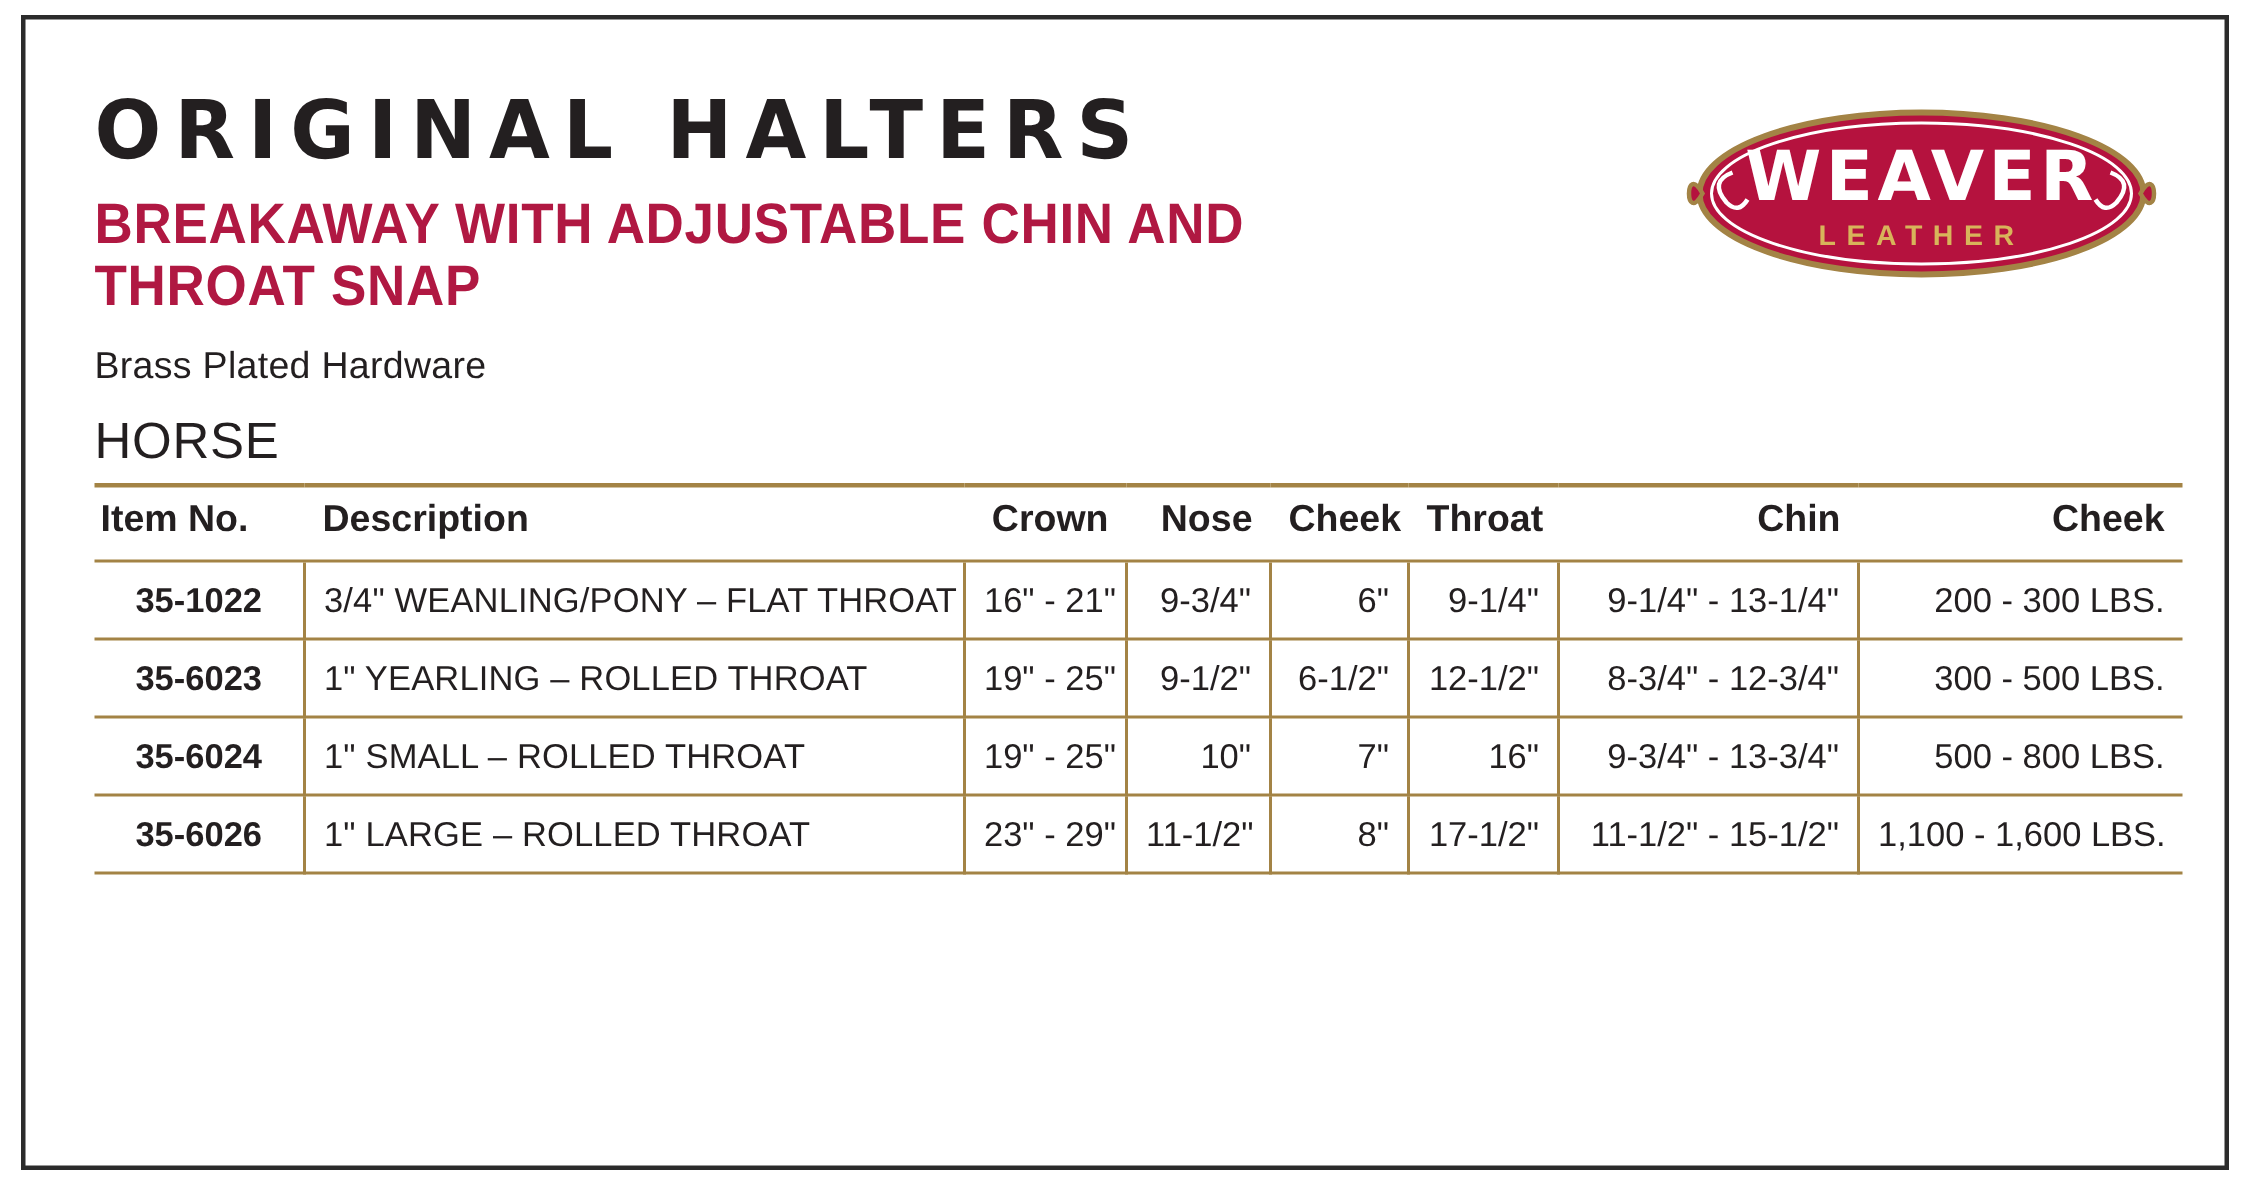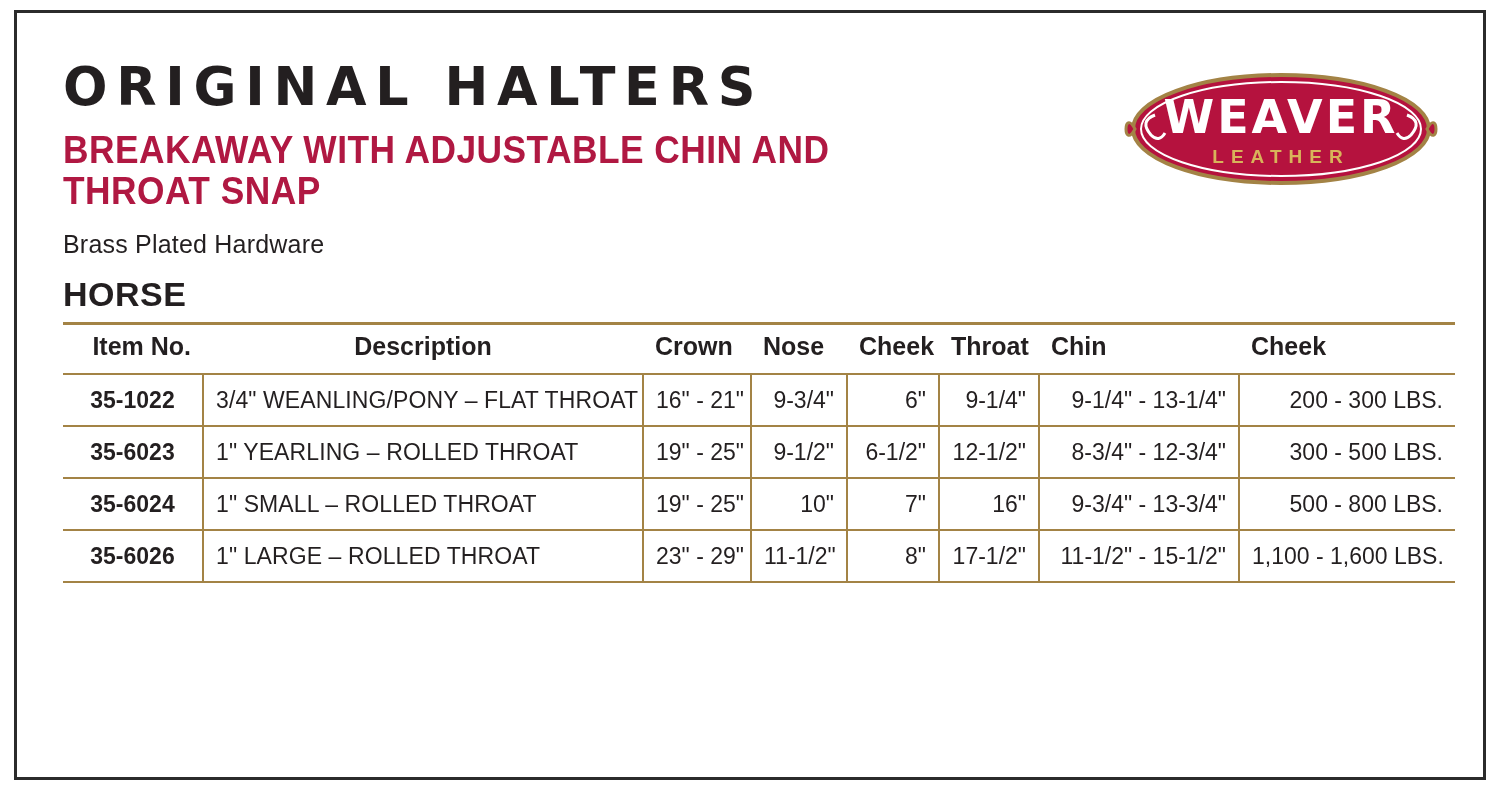--- a/index.html
+++ b/index.html
@@ -64,21 +64,21 @@
   }
   .hardware {
     font-family: "Liberation Sans", sans-serif;
     font-size: 25px;
     color: #231f20;
     margin: 18px 0 0 0;
     letter-spacing: 0.2px;
   }
   .category {
     font-family: "Liberation Sans", sans-serif;
-    font-weight: bold;
+    font-weight: normal;
     font-size: 34px;
     color: #231f20;
     margin: 16px 0 8px 0;
     letter-spacing: 0.5px;
   }
 
   
   .logo {
     position: absolute;
     right: -4px;
@@ -103,27 +103,27 @@
   table.spec col.c-throat { width: 100px; }
   table.spec col.c-chin   { width: 200px; }
   table.spec col.c-weight { width: 216px; }
 
   table.spec thead th {
     font-family: "Liberation Sans", sans-serif;
     font-weight: bold;
     font-size: 25px;
     color: #231f20;
     padding: 7px 12px 12px 12px;
-    text-align: left;
+    text-align: right;
     border-top: 3px solid #a38345;
     border-bottom: 2px solid #a38345;
     white-space: nowrap;
   }
-  table.spec thead th.th-item { text-align: right; padding-left: 4px; }
-  table.spec thead th.th-desc { text-align: center; }
+  table.spec thead th.th-item { text-align: left; padding-left: 4px; }
+  table.spec thead th.th-desc { text-align: left; }
 
   table.spec tbody td {
     font-family: "Liberation Sans", sans-serif;
     font-size: 23px;
     color: #231f20;
     padding: 12px 12px 11px 12px;
     border-bottom: 2px solid #a38345;
     white-space: nowrap;
     overflow: hidden;
   }

